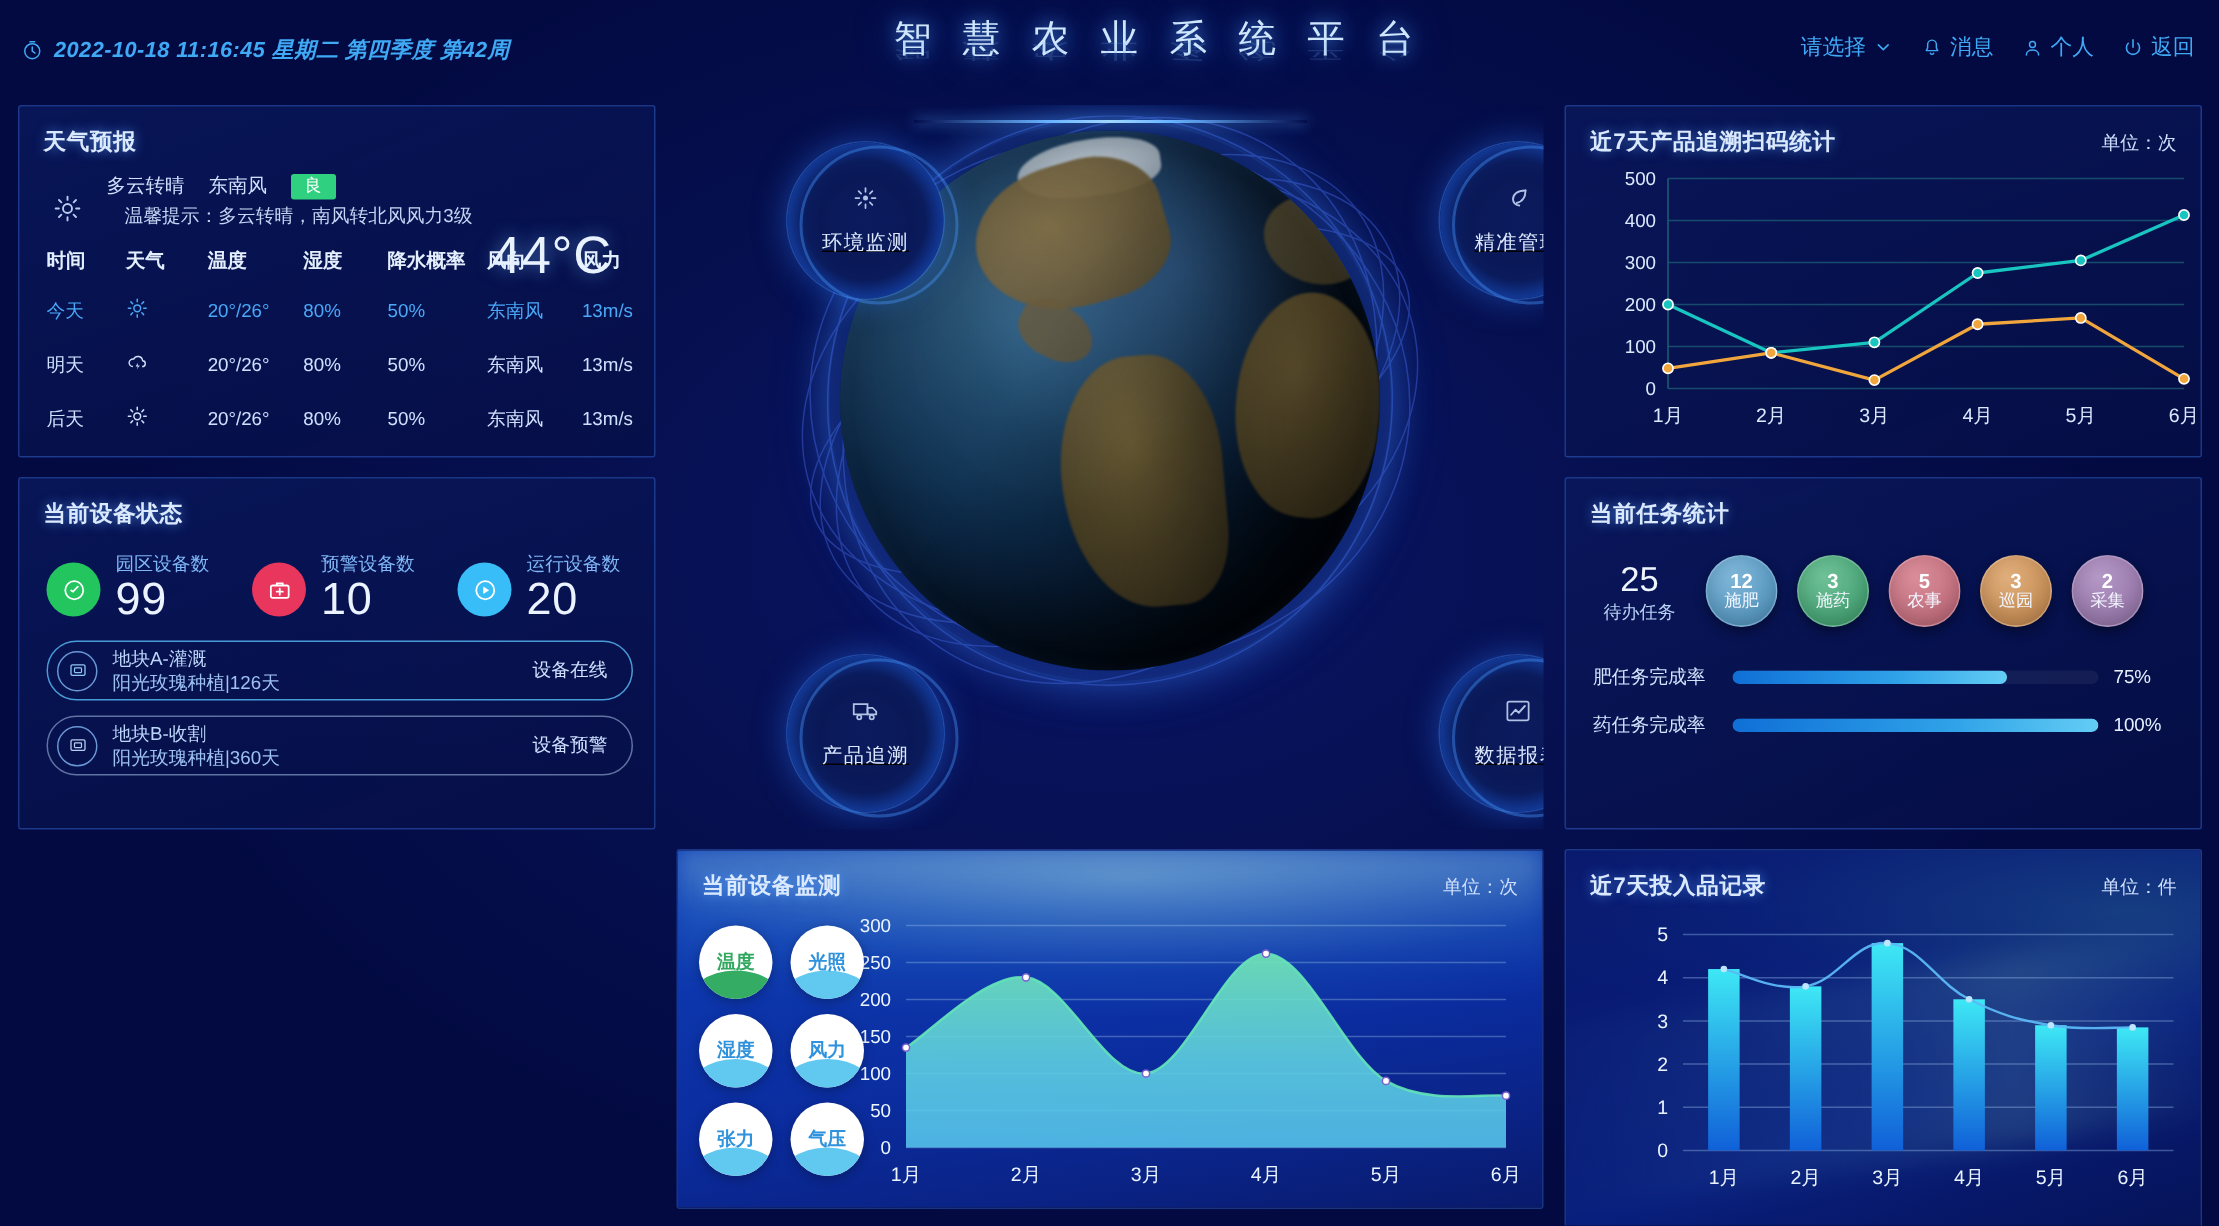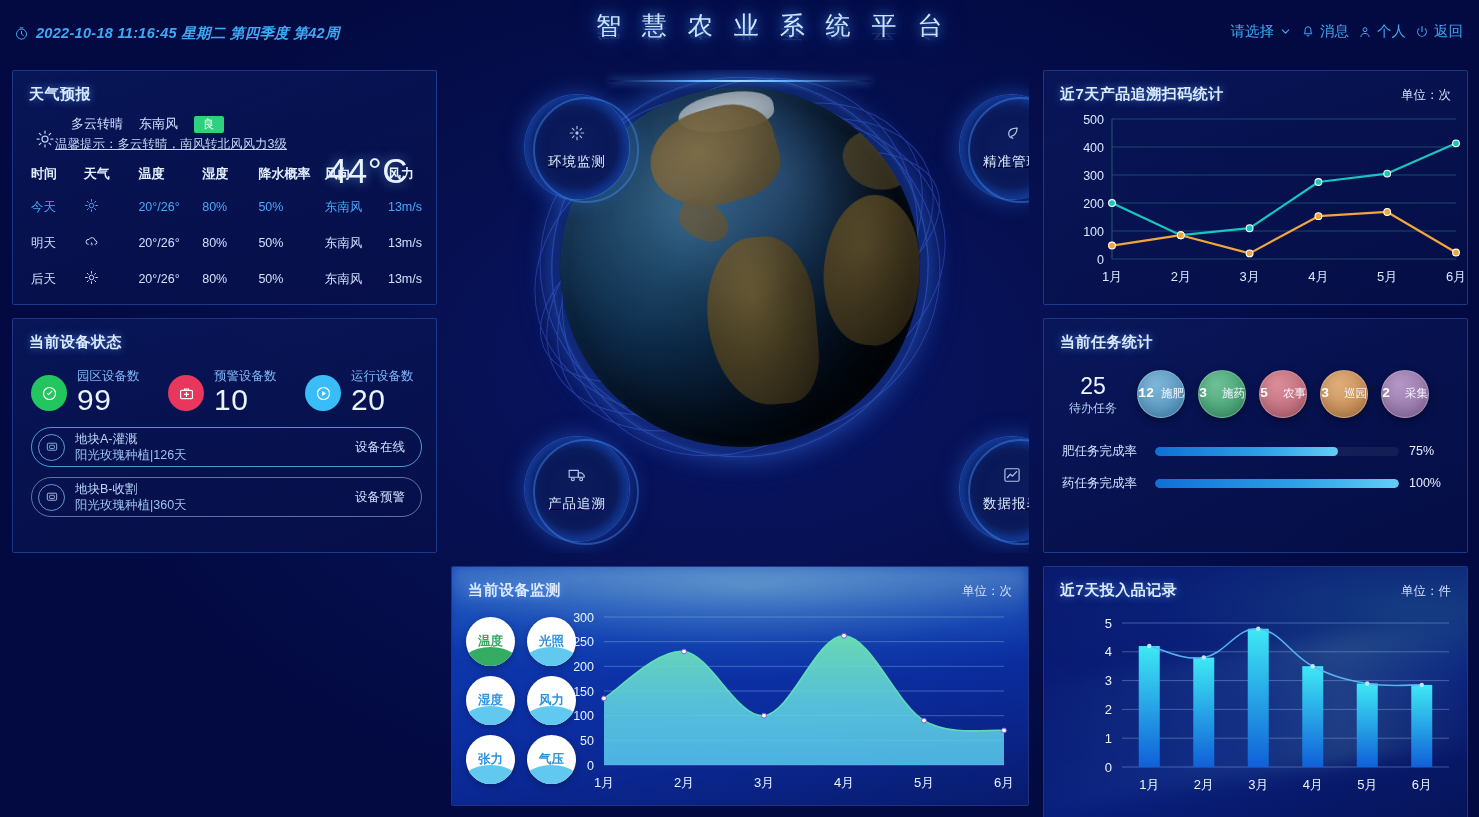--- a/index.html
+++ b/index.html
@@ -45,21 +45,21 @@
     transform: scaleY(-0.55); transform-origin: top center;
     margin-top: 1px; filter: blur(.4px);
   }
   .hdr-underline {
     width: 262px; height: 2px; margin: 4px auto 0;
     background: linear-gradient(90deg, rgba(60,140,255,0) 0%, #6ab4ff 35%, #9fd6ff 50%, #6ab4ff 65%, rgba(60,140,255,0) 100%);
     box-shadow: 0 0 9px rgba(90,170,255,.9);
   }
   .hdr-right {
     position: absolute; right: 16px; top: 22px;
-    display: flex; align-items: center; gap: 9px;
+    display: flex; align-items: center; gap: 19px;
     color: #3fa9f5; font-size: 14.5px; white-space: nowrap; justify-content: center;
   }
   .hdr-item { display: flex; align-items: center; gap: 5px; cursor: pointer; }
   .hdr-item svg { display: block; }
 
   
   .panel {
     position: absolute;
     background: linear-gradient(160deg, rgba(10,24,92,.80) 0%, rgba(6,15,70,.74) 100%);
     border: 1px solid rgba(58,110,220,.42);
@@ -92,22 +92,22 @@
   .wx-line1 {
     position: absolute; left: 40px; top: 0;
     display: flex; align-items: center; gap: 16px;
     font-size: 13px; color: #cfe0ff;
   }
   .wx-badge {
     background: #2fd180; color: #ffffff; font-size: 11.5px;
     padding: 1px 9px; border-radius: 2px; line-height: 15px;
   }
   .wx-line2 {
-    position: absolute; left: 24px; top: 21px;
-    font-size: 12.5px; color: #c4d6f5; text-decoration: underline;
+    position: absolute; left: 52px; top: 21px;
+    font-size: 12.5px; color: #c4d6f5;
   }
   .wx-temp {
     position: absolute; right: 14px; top: 36px;
     font-size: 35px; color: #e9f3ff; font-weight: 400; letter-spacing: .5px;
     text-shadow: 0 0 12px rgba(110,180,255,.65);
   }
   .wx-table { position: absolute; left: 18px; top: 90px; right: 14px; }
   .wx-table table { width: 100%; border-collapse: collapse; }
   .wx-table th {
     font-size: 13px; color: #e3eeff; font-weight: 600;
@@ -225,24 +225,23 @@
   
   .chart-svg { position: absolute; left: 0; top: 0; }
 
   
   .task-top { position: absolute; left: 18px; top: 44px; right: 10px; height: 62px; display: flex; align-items: center; gap: 13px; }
   .task-total { width: 62px; text-align: center; line-height: 1.2; }
   .task-total-num { font-size: 23px; color: #eef5ff; }
   .task-total-lbl { font-size: 12px; color: #b9d2f5; }
   .task-bubble {
     width: 48px; height: 48px; border-radius: 50%; flex: 0 0 auto;
-    display: flex; flex-direction: row; align-items: center; justify-content: space-between;
+    display: flex; flex-direction: column; align-items: center; justify-content: center;
     line-height: 1.15; box-shadow: 0 3px 8px rgba(0,0,0,.40), inset 0 -6px 12px rgba(0,0,0,.14);
     border: 1px solid rgba(255,255,255,.18);
-    font-family: Liberation Mono, monospace;
   }
   .task-bubble-num { font-size: 13.5px; color: #ffffff; font-weight: 700; }
   .task-bubble-lbl { font-size: 11.5px; color: #f2f6ff; }
   .task-bars { position: absolute; left: 18px; top: 116px; right: 14px; }
   .task-bar-row { display: flex; align-items: center; height: 32px; }
   .task-bar-lbl { width: 93px; font-size: 12.5px; color: #d4e4ff; flex: 0 0 auto; }
   .task-bar-track { flex: 1 1 auto; height: 9px; border-radius: 5px; background: rgba(255,255,255,.06); overflow: hidden; }
   .task-bar-fill {
     height: 100%; border-radius: 5px;
     background: linear-gradient(90deg, #0f6fd6 0%, #2fa2e8 60%, #63cdf5 100%);

